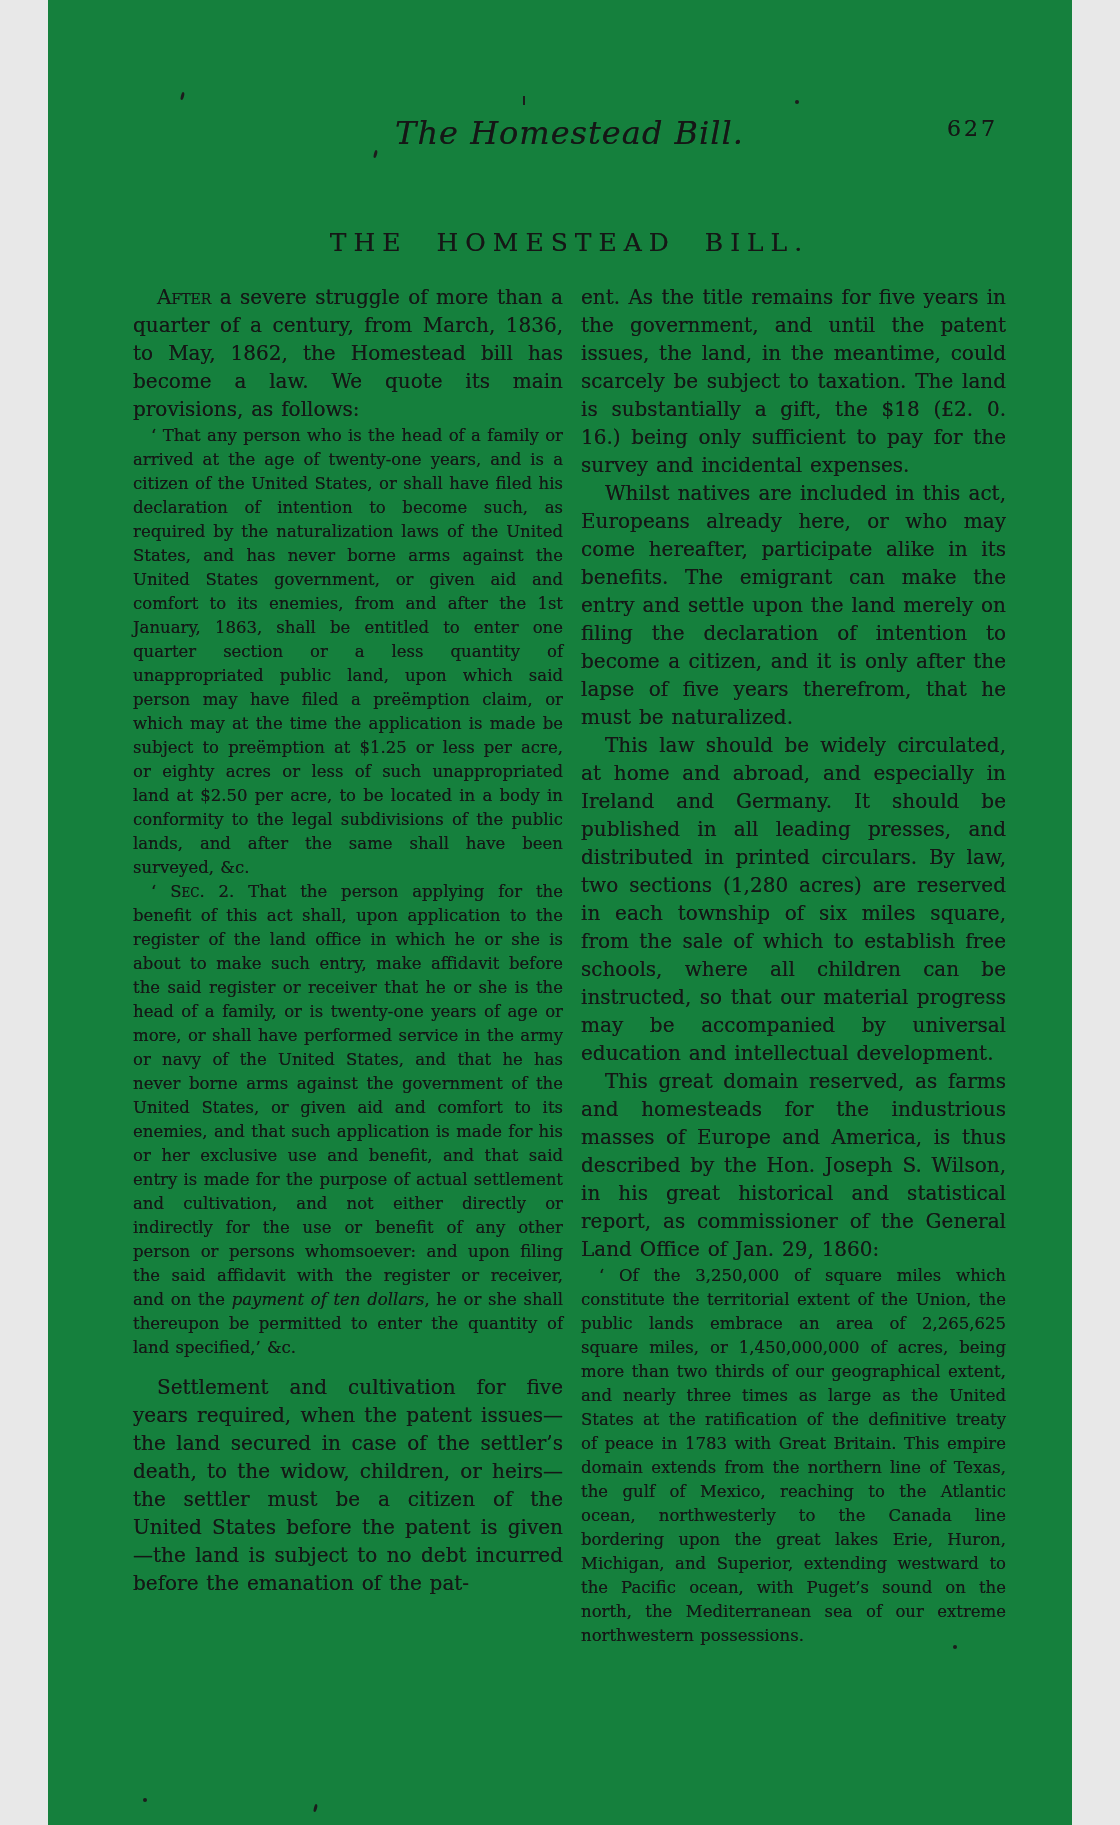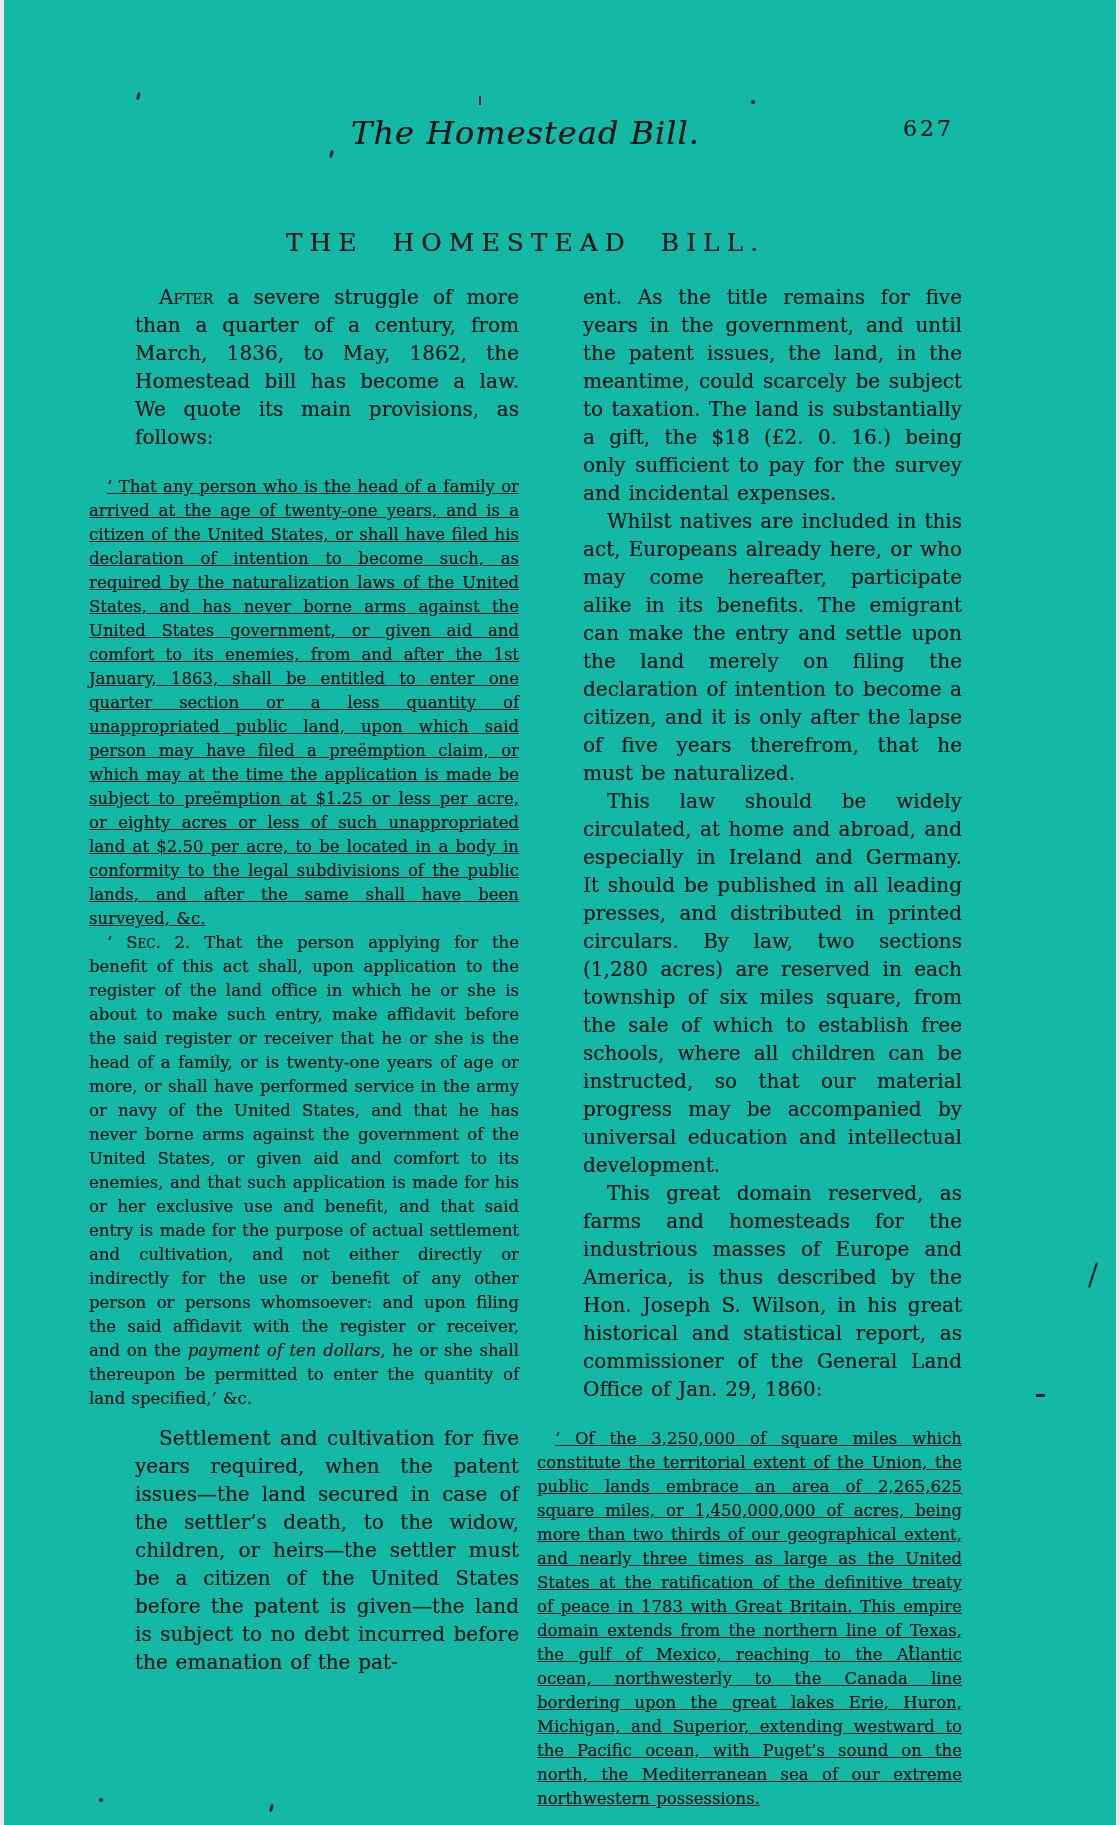--- a/index.html
+++ b/index.html
@@ -1,20 +1,20 @@
 <!DOCTYPE html>
 <html><head>
 <meta charset="utf-8">
 <style>
   html,body { margin:0; padding:0; background:#e8e8e8; }
   .page {
     position:relative;
-    width:1112px; height:1825px;
+    width:1024px; height:1825px;
     margin:0 auto;
-    background:#14b8a6;
+    background:#15803d;
     color:#161616;
     font-family:"DejaVu Serif","Liberation Serif",serif;
     overflow:hidden;
     text-rendering:optimizeLegibility;
   }
   .page * { text-shadow:0 0 0.5px rgba(10,10,10,0.55); }
 
   
   .running-head {
     position:absolute; top:114px; left:85px; width:873px; height:50px;
@@ -41,25 +41,25 @@
   
   .columns {
     position:absolute; top:283px; left:85px; width:873px;
     display:flex; gap:18px;
   }
   .col { }
   .col-left  { width:430px; }
   .col-right { width:425px; }
 
   p { margin:0; text-align:justify; }
-  .body  { font-size:20px;   line-height:28px; word-spacing:1.5px;margin-left:46px; }
+  .body  { font-size:20px;   line-height:28px; word-spacing:1.5px; }
   .quote { font-size:16.5px; line-height:24px; word-spacing:1px; }
   .body.indent  { text-indent:24px; }
   .quote.indent { text-indent:18px; }
-  .qgap-top { margin-top:24px;text-decoration:underline; }
+  .qgap-top { margin-top:1px; }
   .pgap-top { margin-top:13px; }
   .sc { font-variant:small-caps; }
   em { }
 
   
   .artifact { position:absolute; background:#1c1c1c; pointer-events:none; }
   .artifact.dot   { width:4px;  height:4px;  border-radius:50%; }
   .artifact.comma { width:3px;  height:8px;  border-radius:45% 55% 60% 40%; transform:rotate(14deg); }
   .artifact.tick  { width:2px;  height:9px; }
   .artifact.slash { width:2px;  height:26px; transform:rotate(18deg); }

